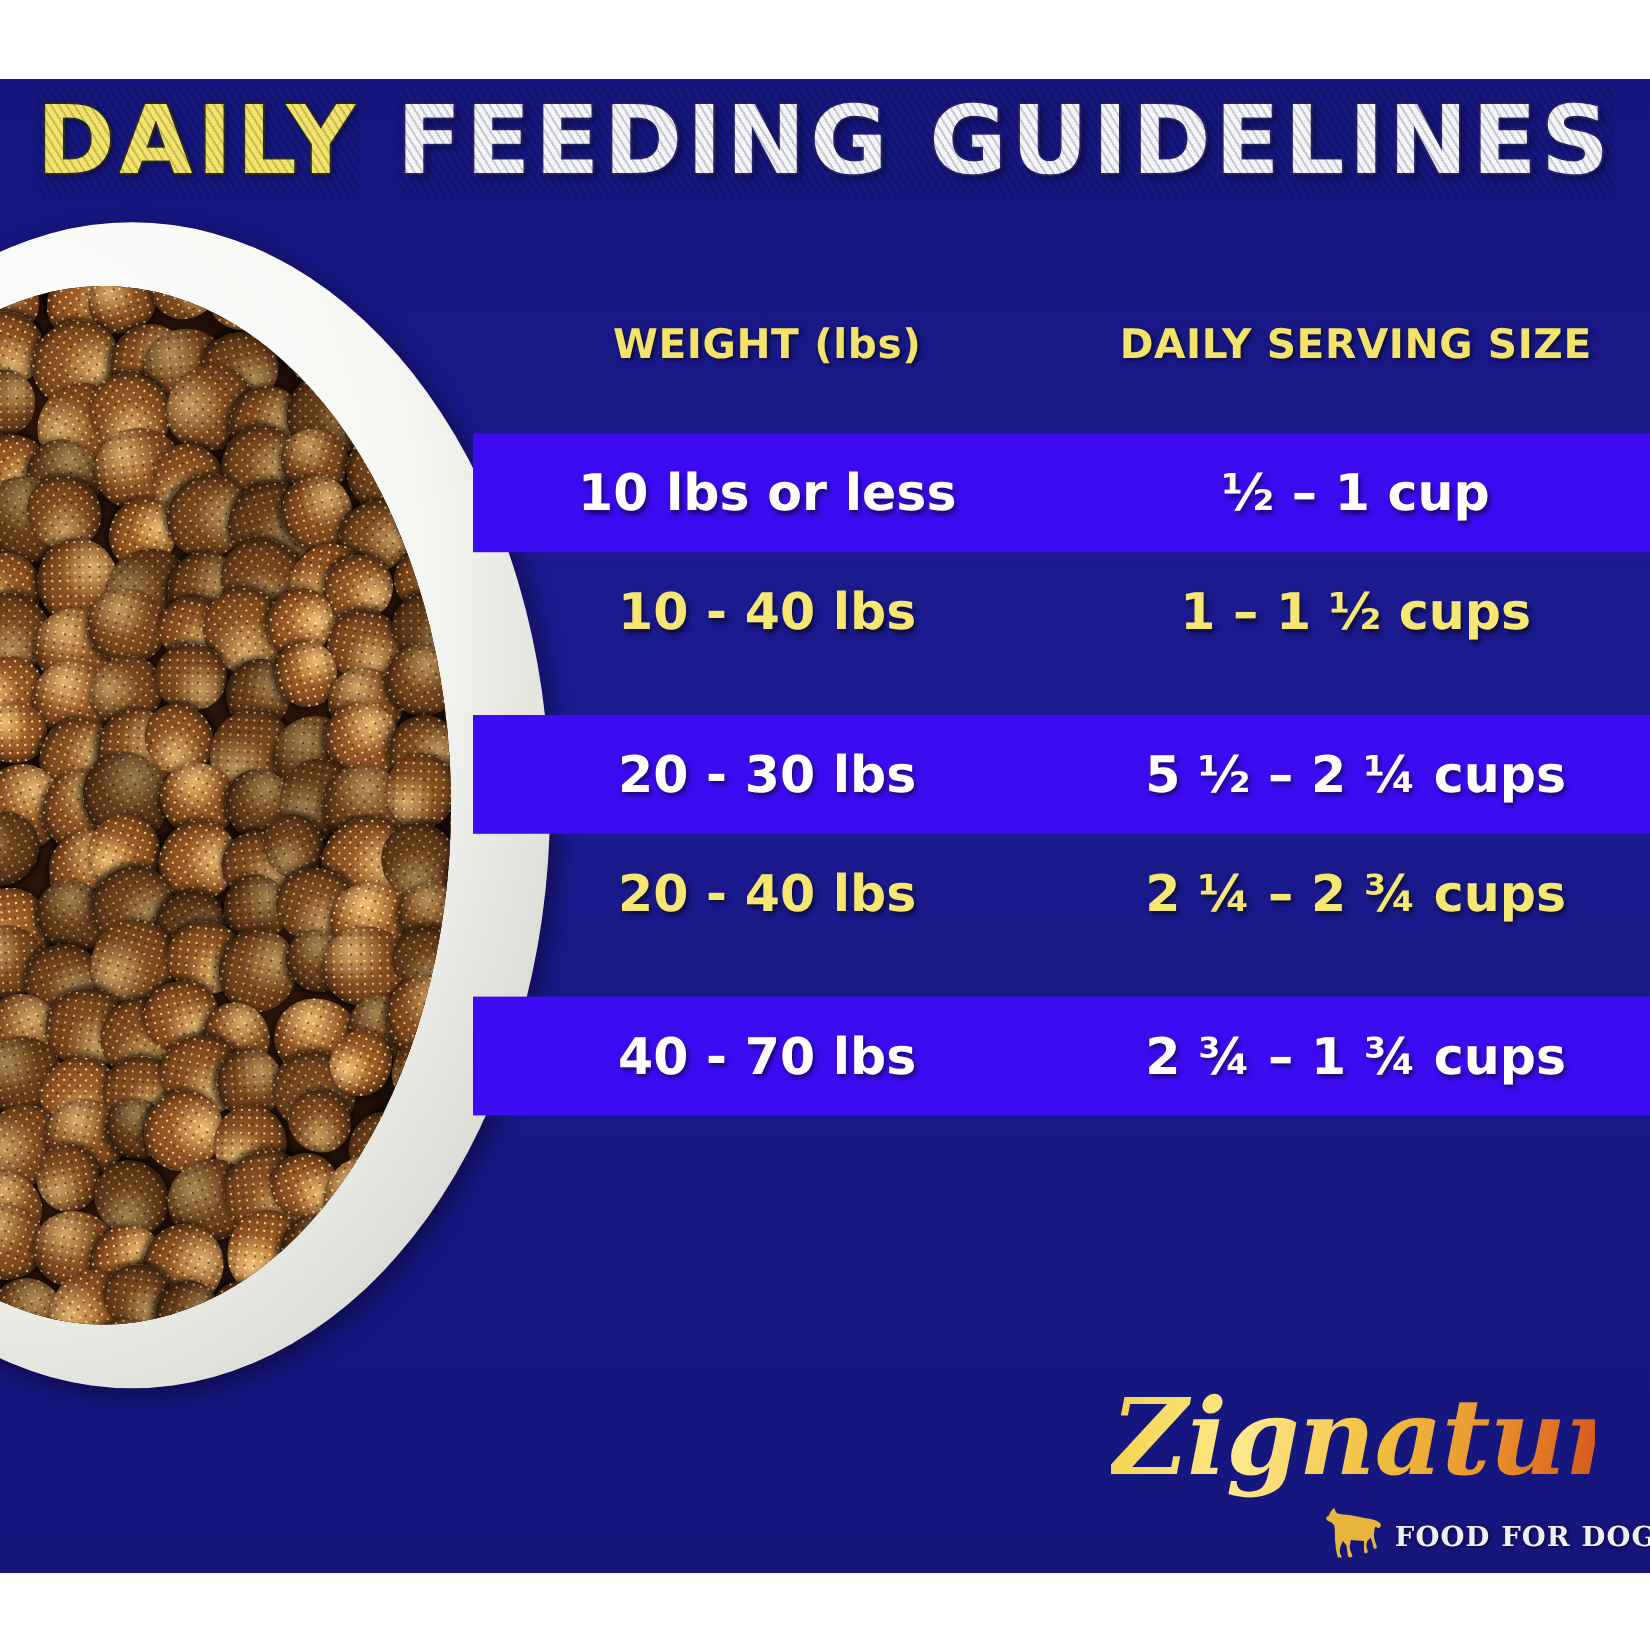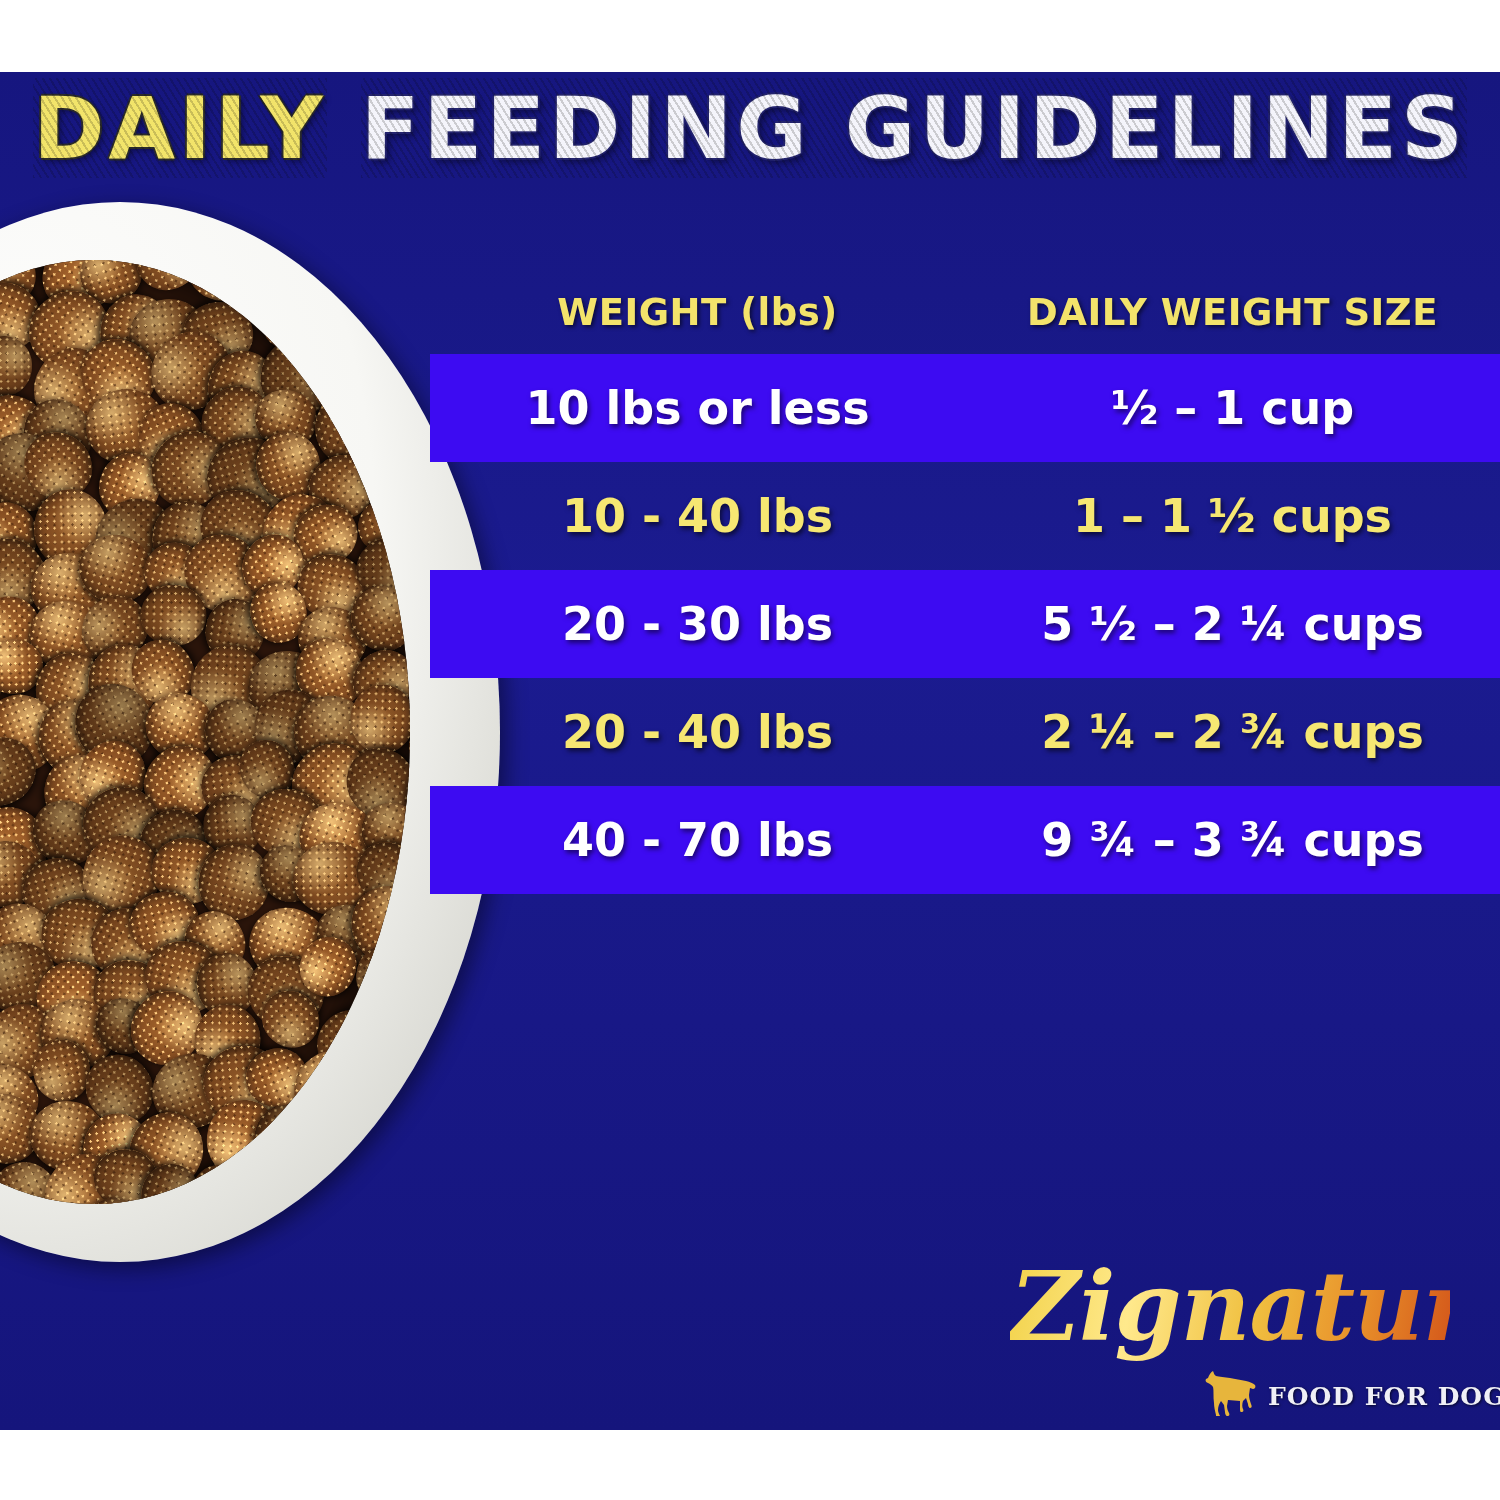--- a/index.html
+++ b/index.html
@@ -92,21 +92,21 @@
   }
   .th{
     flex:1;text-align:center;color:#f3e36b;font-weight:bold;
     font-size:37px;letter-spacing:.5px;
     font-family:"DejaVu Sans", sans-serif;
     text-shadow:2px 2px 4px rgba(0,0,0,.6);
   }
   .row{
     display:flex;height:108px;align-items:center;
   }
-  .row.alt{ background:#3d0bf2; }
+  .row.alt{ background:#3d0bf2;margin-top:40px; }
   .row.norm{ background:transparent; }
   .cell{
     flex:1;text-align:center;white-space:nowrap;
     font-size:46px;font-weight:bold;
     font-family:"DejaVu Sans", sans-serif;
   }
   .row.alt .cell{
     color:#ffffff;text-shadow:2px 3px 5px rgba(0,0,0,.55);
   }
   .row.norm .cell{
@@ -353,42 +353,42 @@
           <div class="kibble" style="width: 59.5637px; height: 55.3942px; left: 465.063px; top: 943.429px; transform: rotate(311.203deg); filter: brightness(0.792601);"></div>
           <div class="kibble" style="width: 76.8888px; height: 71.5066px; left: 528.022px; top: 949.786px; transform: rotate(25.2517deg); filter: brightness(1.23003);"></div>
           <div class="kibble" style="width: 79.7752px; height: 74.1909px; left: 580.962px; top: 952.457px; transform: rotate(288.244deg); filter: brightness(0.864013);"></div>
           <div class="kibble" style="width: 73.7357px; height: 68.5742px; left: 633.727px; top: 949.468px; transform: rotate(284.237deg); filter: brightness(1.04503);"></div>
         </div>
     </div>
 
     <div class="table">
       <div class="thead">
         <div class="th">WEIGHT (lbs)</div>
-        <div class="th">DAILY WEIGHT SIZE</div>
+        <div class="th">DAILY SERVING SIZE</div>
       </div>
       <div id="table-body">
           <div class="row alt">
             <div class="cell">10 lbs or less</div>
             <div class="cell">½ – 1  cup</div>
           </div>
           <div class="row norm">
             <div class="cell">10 - 40 lbs</div>
             <div class="cell">1 – 1 ½  cups</div>
           </div>
           <div class="row alt">
             <div class="cell">20 - 30 lbs</div>
             <div class="cell">5 ½ – 2 ¼  cups</div>
           </div>
           <div class="row norm">
             <div class="cell">20 - 40 lbs</div>
             <div class="cell">2 ¼ – 2 ¾  cups</div>
           </div>
           <div class="row alt">
             <div class="cell">40 - 70 lbs</div>
-            <div class="cell">9 ¾ – 3 ¾ cups</div>
+            <div class="cell">2 ¾ – 1 ¾ cups</div>
           </div>
         </div>
     </div>
 
 
     <div class="logo">
       <div class="logo-script"><span>Zignature</span></div>
       <svg class="logo-dog" viewBox="0 0 60 48" aria-hidden="true">
         <path fill="#e7b53c" d="M6 10c1-3 3-6 5-7 1 2 1 4 3 5 3 1 9 1 14 2 5 1 11 2 16 3 4 1 7 2 9 4 1 2 0 4-2 4-1 0-2-1-3-1l-1 7c0 3 1 6 2 9 1 2 1 4-1 4-1 0-2-2-2-4l-2-6-3 3c-1 3-1 6 0 8 1 2 0 3-2 3-1 0-1-2-1-4l0-7-12-1-1 6c0 3 1 5 2 7 1 2 0 3-2 3-1 0-2-2-2-4l-1-7-3-4c-2 3-3 6-3 9 0 2 1 4 2 6 1 2 0 3-2 3-1 0-2-2-2-4-1-4-2-8-2-12-1-6 0-12-1-16-1-2-3-3-5-4-2-1-3-2-2-4z"></path>
       </svg>

